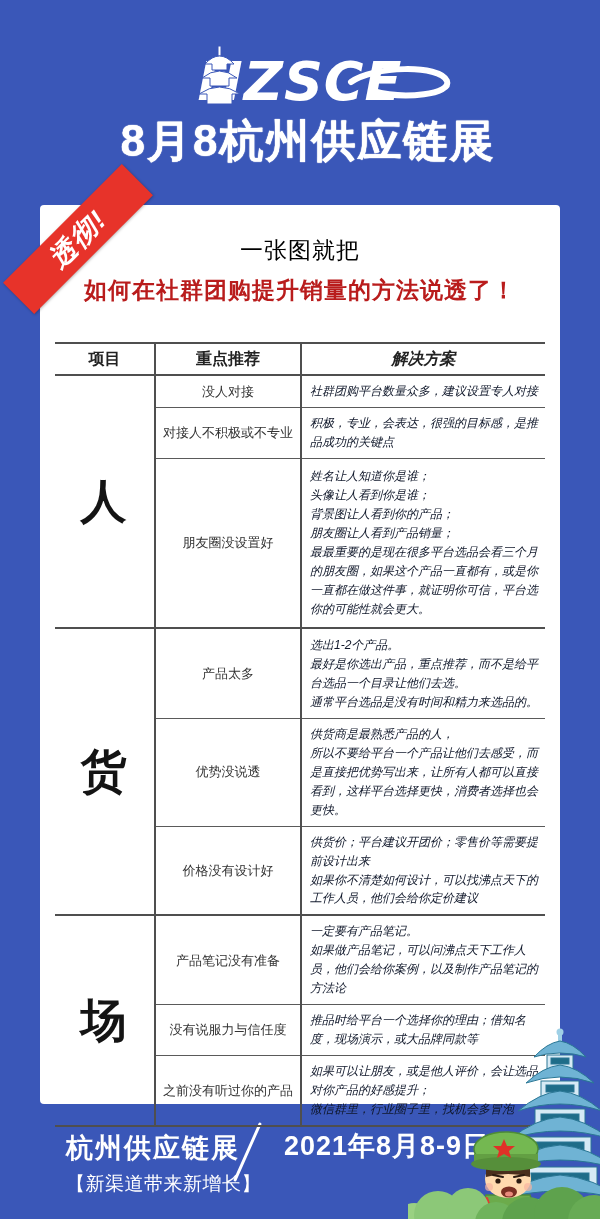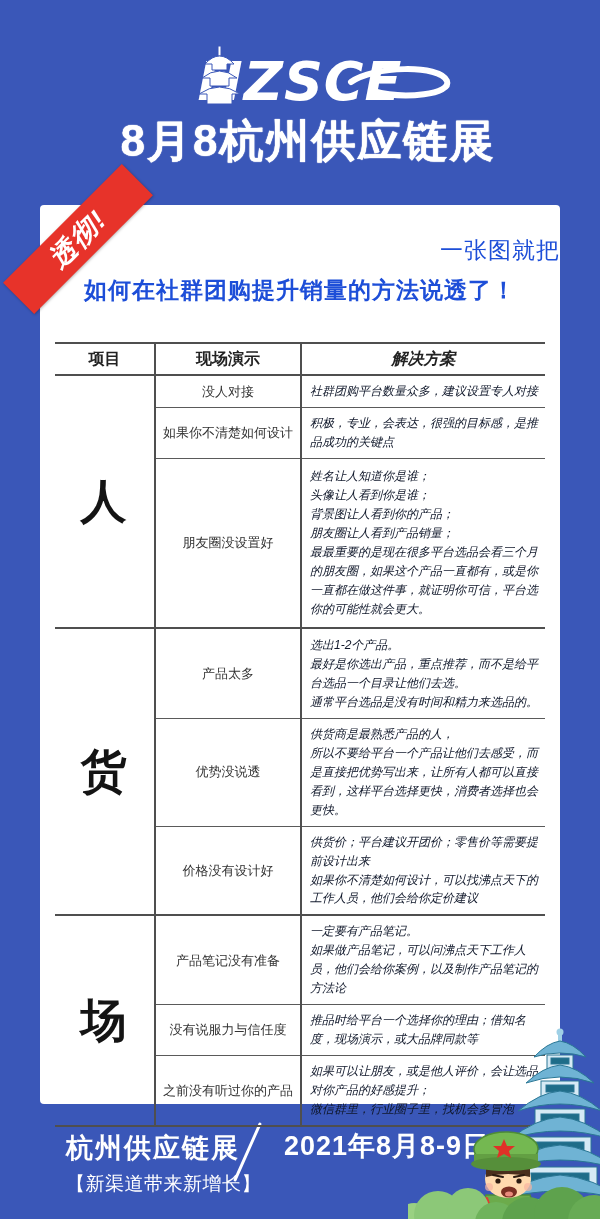--- a/index.html
+++ b/index.html
@@ -22,22 +22,22 @@
   }
   .fold{position:absolute;width:0;height:0;z-index:1;}
   .fold-top{top:-8px;left:84px;border-bottom:9px solid #9c1d17;border-left:11px solid transparent;}
   .fold-left{left:-8px;top:84px;border-right:9px solid #9c1d17;border-top:11px solid transparent;}
   .ribbon-band{
     position:absolute;top:12px;left:-46px;width:168px;padding:4px 0;
     background:#e7332a;color:#ffffff;text-align:center;
     font-size:27px;font-weight:bold;font-style:italic;letter-spacing:2px;
     transform:rotate(-45deg);z-index:3;box-shadow:0 1px 3px rgba(0,0,0,.3);
   }
-  .heading1{padding-top:30px;text-align:right;font-size:23px;font-weight:500;color:#1d4ed8;letter-spacing:1px;}
-  .heading2{margin-top:9px;text-align:center;font-size:23px;font-weight:800;color:#1d4ed8;letter-spacing:1px;}
+  .heading1{padding-top:30px;text-align:center;font-size:23px;font-weight:500;color:#000000;letter-spacing:1px;}
+  .heading2{margin-top:9px;text-align:center;font-size:23px;font-weight:800;color:#b91c1c;letter-spacing:1px;}
   
   table.solutions{margin:36px 15px 0 15px;width:490px;table-layout:fixed;border-collapse:collapse;}
   table.solutions th{
     font-size:16px;font-weight:bold;color:#222;height:28px;text-align:center;
     border-top:2px solid #4f4f4f;border-bottom:2px solid #4f4f4f;
   }
   .col-reason-h,.reason-cell{border-left:2px solid #4f4f4f;}
   .col-solution-h,.solution-cell{border-left:2px solid #4f4f4f;font-style:italic;}
   td{vertical-align:middle;}
   .group-cell{
@@ -94,32 +94,32 @@
 
   <table class="solutions">
     <colgroup>
         <col style="width:100px">
         <col style="width:146px">
         <col style="width:244px">
       </colgroup>
     <thead>
       <tr>
         <th>项目</th>
-        <th class="col-reason-h">现场演示</th>
+        <th class="col-reason-h">重点推荐</th>
         <th class="col-solution-h">解决方案</th>
       </tr>
     </thead>
     <tbody>
         <tr class="data-row group-start" style="height: 27px;">
           <td class="group-cell" rowspan="3">人</td>
           <td class="reason-cell">没人对接</td>
           <td class="solution-cell">社群团购平台数量众多，建议设置专人对接</td>
         </tr>
         <tr class="data-row" style="height: 44px;">
-          <td class="reason-cell">如果你不清楚如何设计</td>
+          <td class="reason-cell">对接人不积极或不专业</td>
           <td class="solution-cell">积极，专业，会表达，很强的目标感，是推品成功的关键点</td>
         </tr>
         <tr class="data-row" style="height: 170px;">
           <td class="reason-cell">朋友圈没设置好</td>
           <td class="solution-cell">姓名让人知道你是谁；
 头像让人看到你是谁；
 背景图让人看到你的产品；
 朋友圈让人看到产品销量；
 最最重要的是现在很多平台选品会看三个月的朋友圈，如果这个产品一直都有，或是你一直都在做这件事，就证明你可信，平台选你的可能性就会更大。</td>
         </tr>

